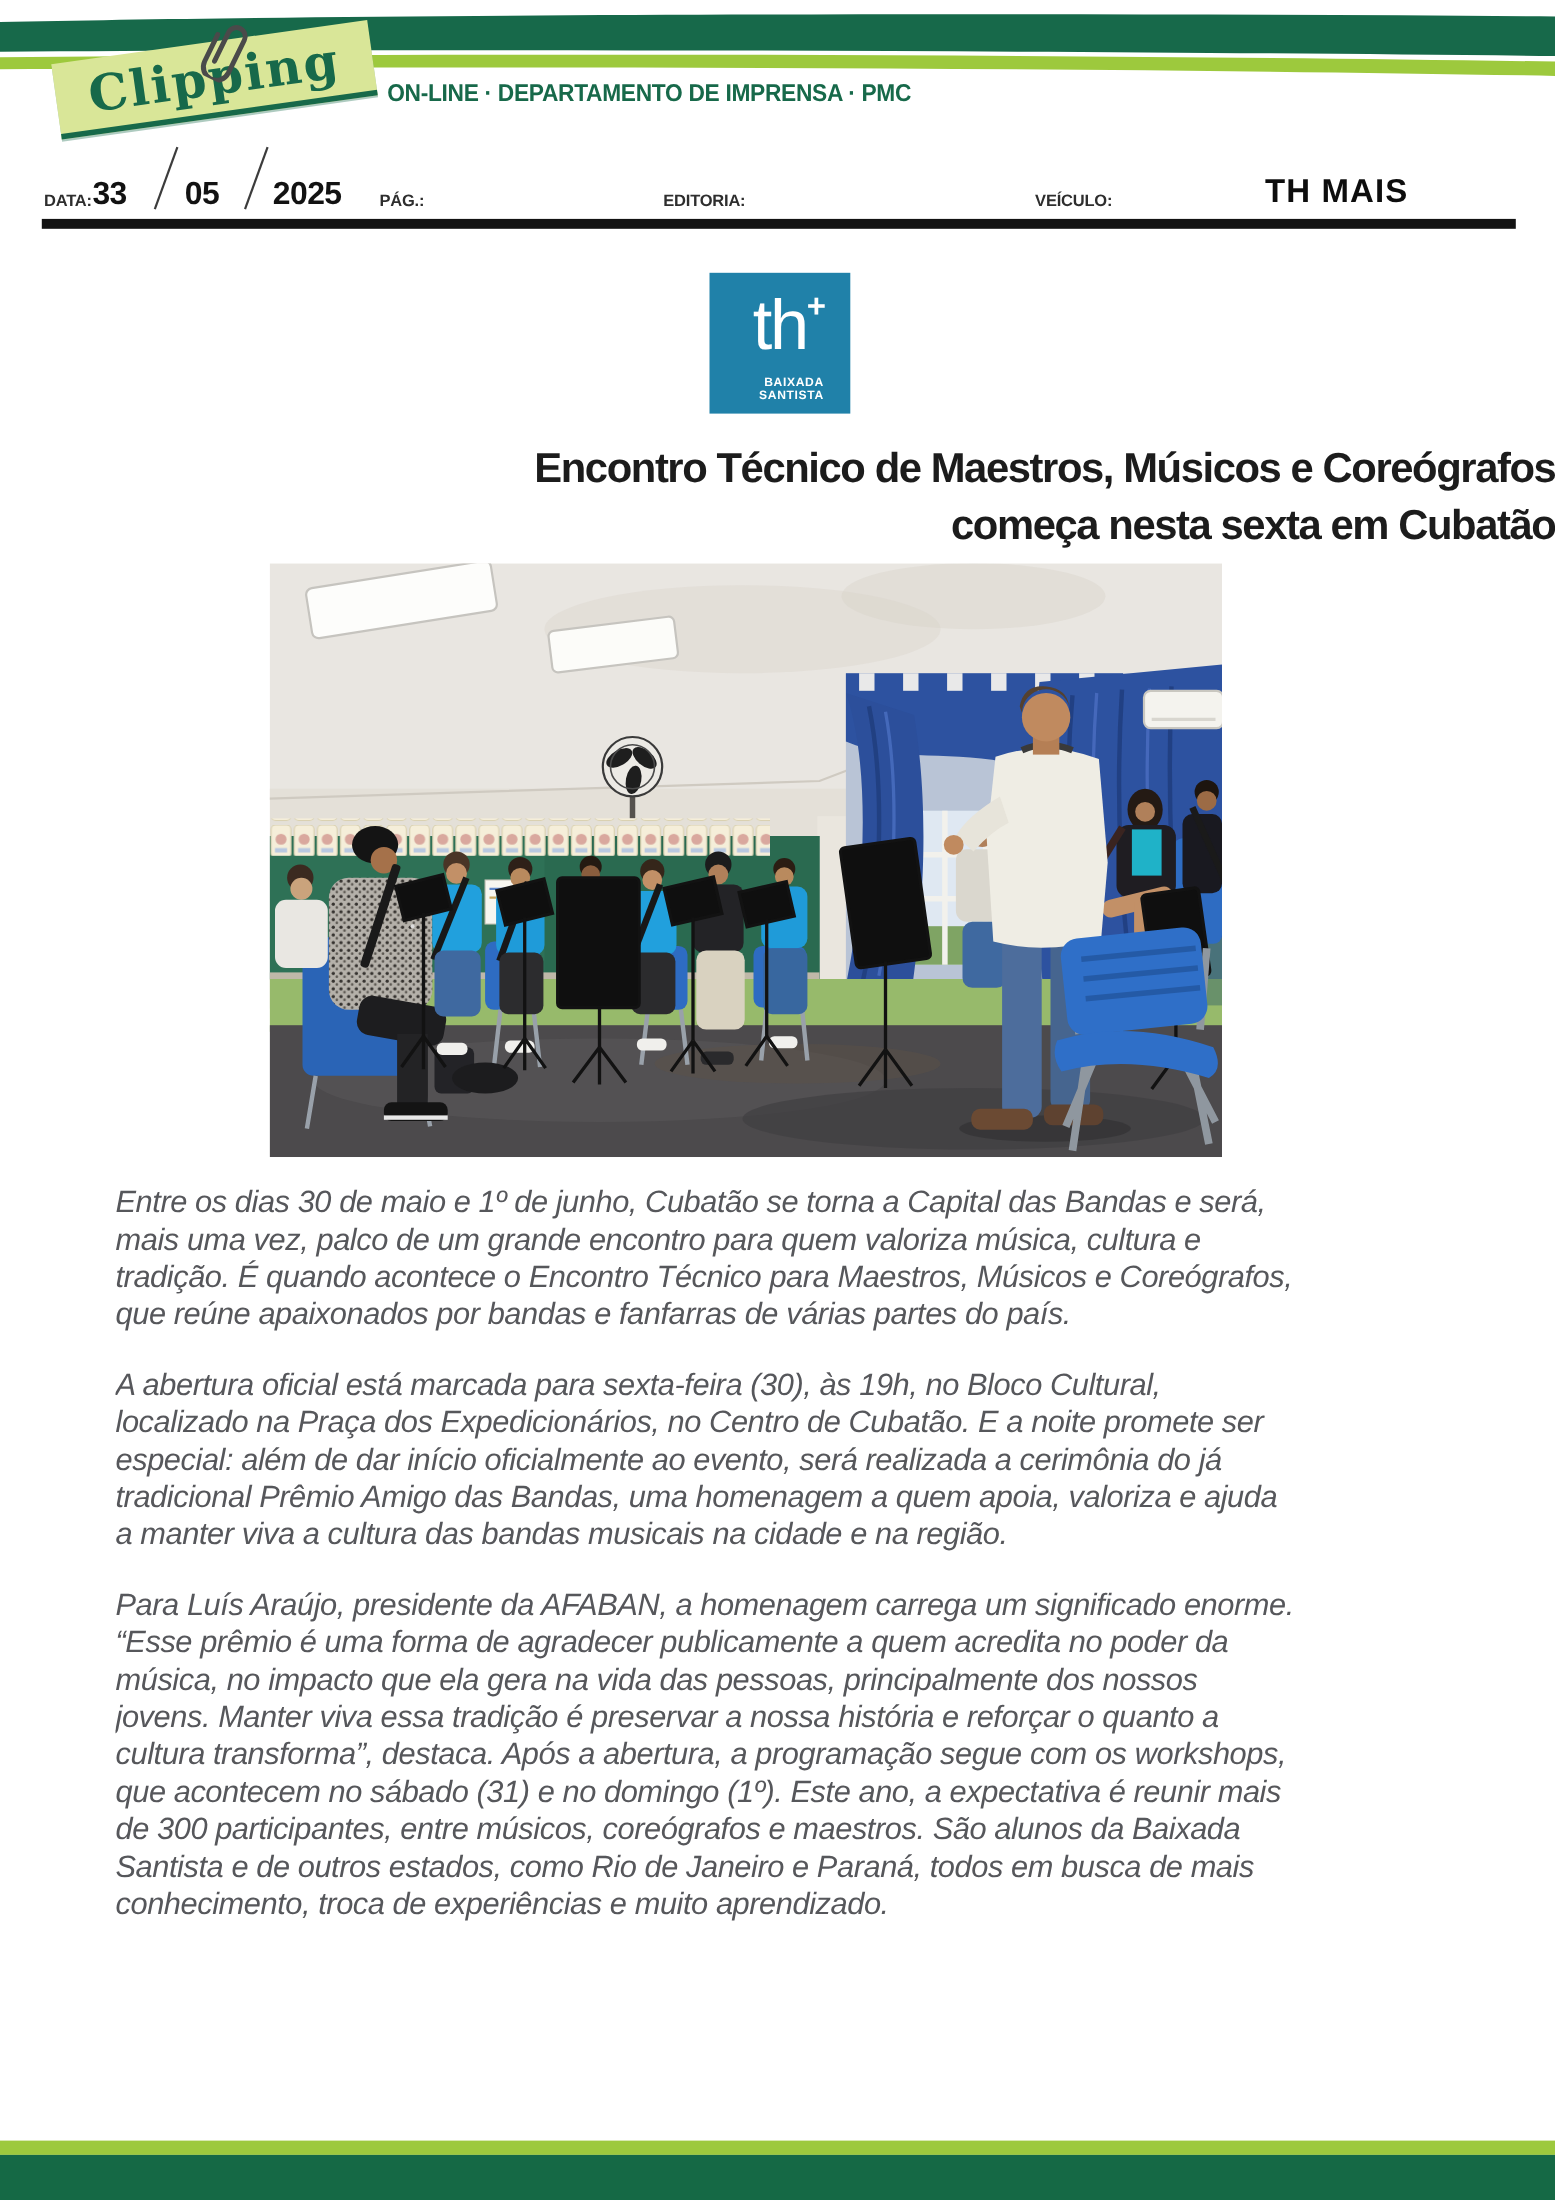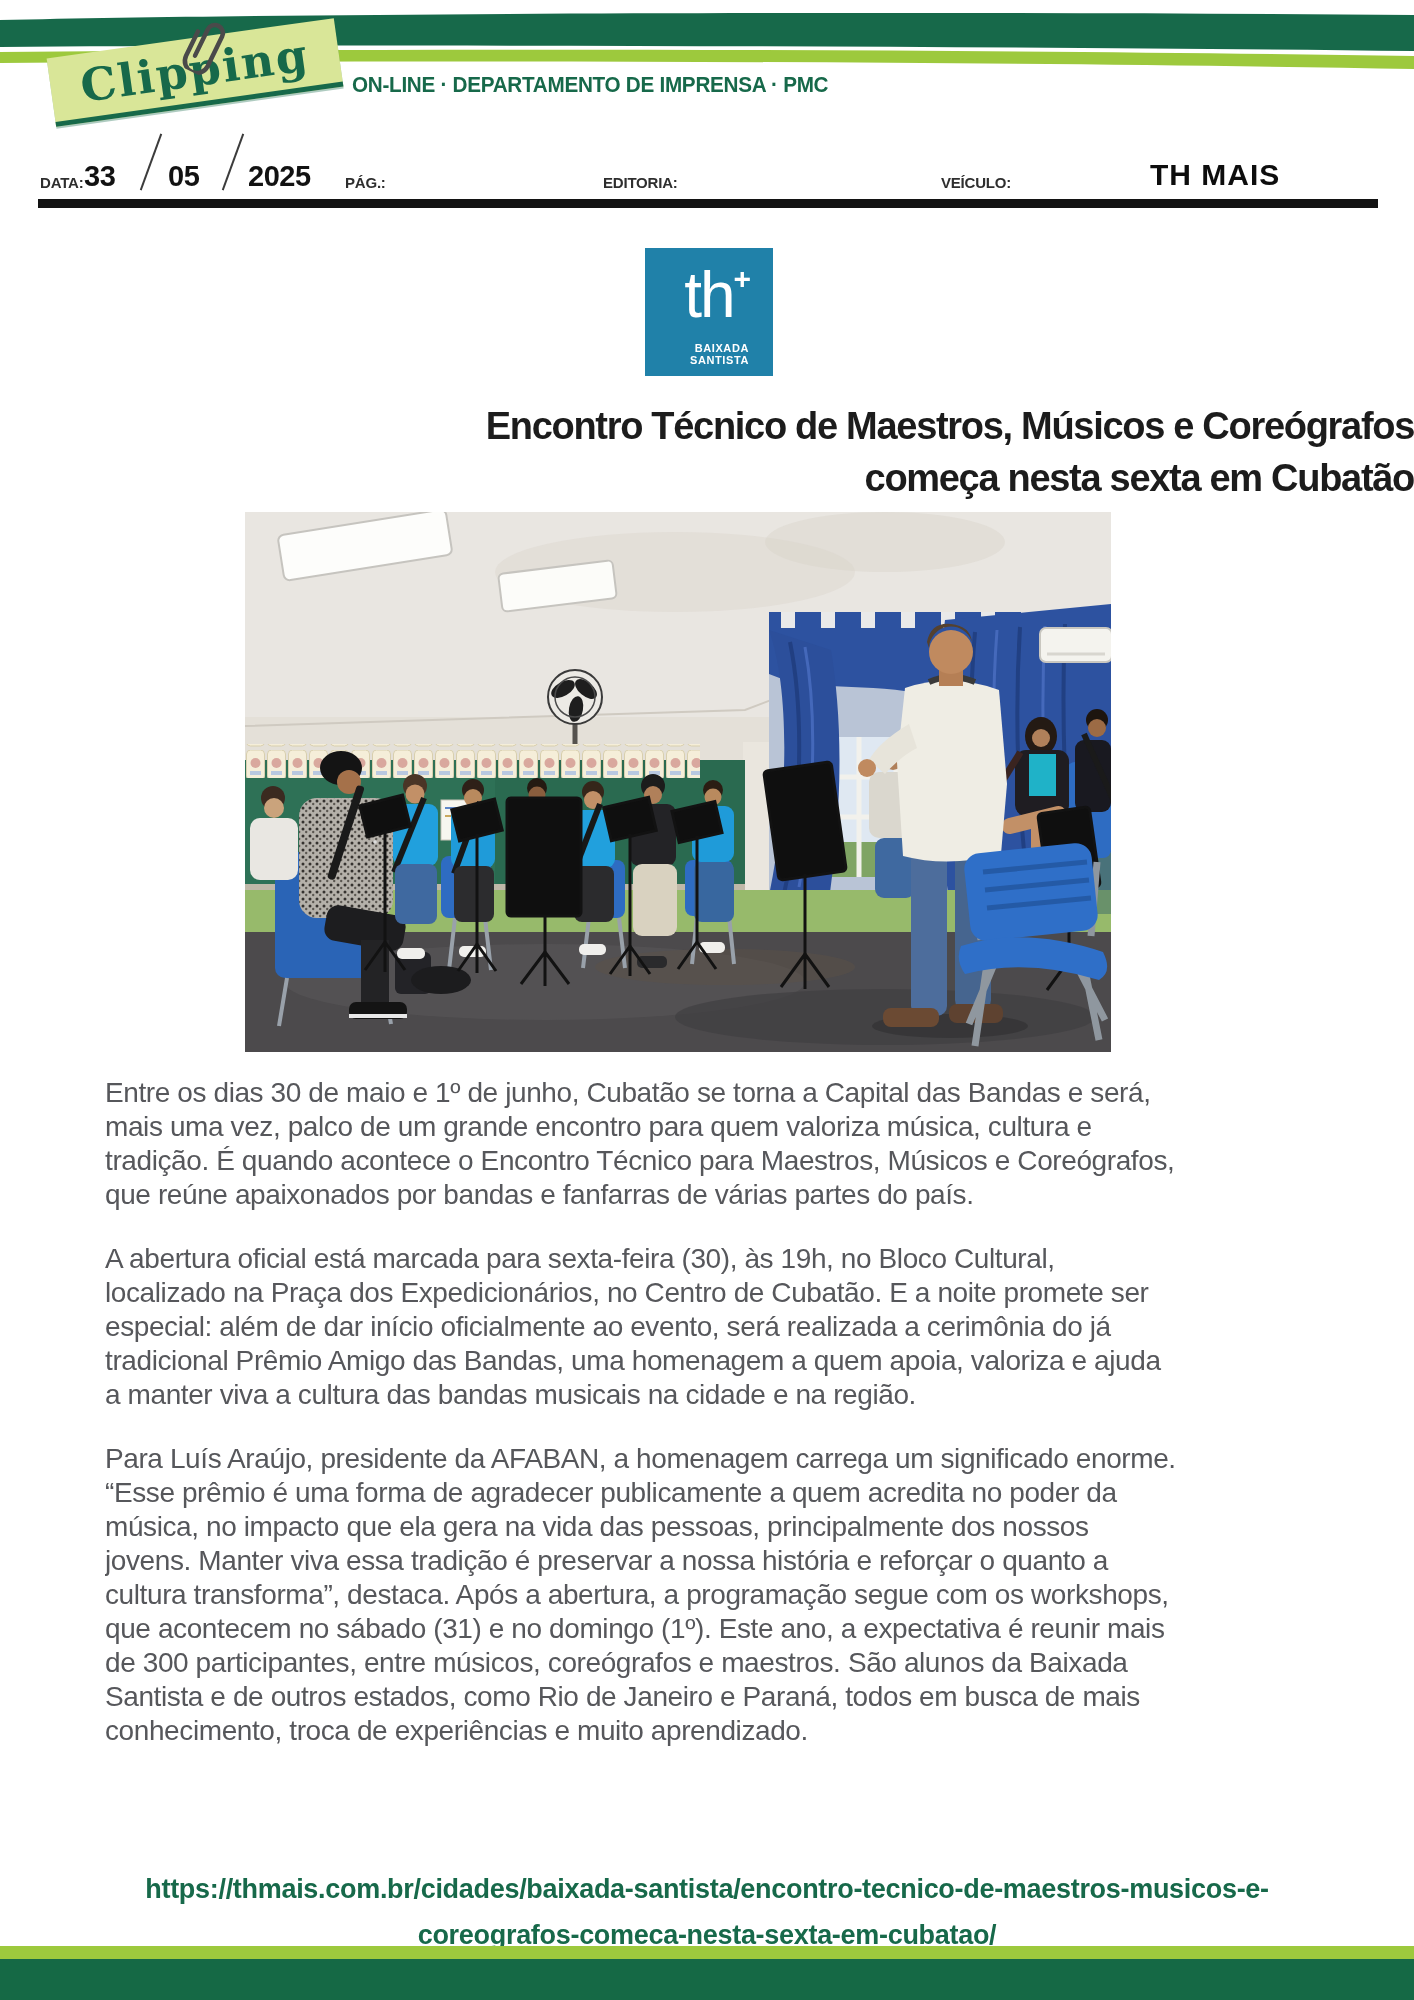--- a/index.html
+++ b/index.html
@@ -31,21 +31,21 @@
   .th-plus{position:absolute;right:22px;top:14px;color:#fff;font-weight:bold;font-size:30px;}
   .th-caption{position:absolute;left:0;bottom:10px;width:104px;text-align:right;color:#fff;
               font-weight:bold;font-size:11px;letter-spacing:0.6px;}
 
   
   .title{position:absolute;left:0;top:400px;width:1414px;text-align:right;font-weight:bold;
          font-size:38px;line-height:52px;color:#1c1c1c;letter-spacing:-1.3px;}
   .photo{position:absolute;left:245px;top:512px;width:866px;height:540px;overflow:hidden;}
   .body-copy{position:absolute;left:105px;top:1076px;width:1075px;height:790px;overflow:hidden;
              font-size:28px;line-height:34px;color:#56575b;letter-spacing:-0.4px;}
-  .body-copy p{margin:0 0 30px 0;}
+  .body-copy p{margin:0 0 30px 0;font-style:italic;}
 
   
   .url{position:absolute;left:0;top:1866px;width:1414px;text-align:center;font-weight:bold;
        font-size:27px;line-height:46px;color:#17694a;letter-spacing:-0.3px;cursor:pointer;}
   .footer-light{position:absolute;left:0;top:1946px;width:1414px;height:13px;background:#9dc93d;}
   .footer-dark{position:absolute;left:0;top:1959px;width:1414px;height:41px;background:#156945;}
 </style>
 </head>
 <body>
 
@@ -339,21 +339,17 @@
       </g>
     </svg>
   </div>
 
   <div class="body-copy">
     <p>Entre os dias 30 de maio e 1º de junho, Cubatão se torna a Capital das Bandas e será, mais uma vez, palco de um grande encontro para quem valoriza música, cultura e tradição. É quando acontece o Encontro Técnico para Maestros, Músicos e Coreógrafos, que reúne apaixonados por bandas e fanfarras de várias partes do país.</p>
     <p>A abertura oficial está marcada para sexta-feira (30), às 19h, no Bloco Cultural, localizado na Praça dos Expedicionários, no Centro de Cubatão. E a noite promete ser especial: além de dar início oficialmente ao evento, será realizada a cerimônia do já tradicional Prêmio Amigo das Bandas, uma homenagem a quem apoia, valoriza e ajuda a manter viva a cultura das bandas musicais na cidade e na região.</p>
     <p>Para Luís Araújo, presidente da AFABAN, a homenagem carrega um significado enorme. “Esse prêmio é uma forma de agradecer publicamente a quem acredita no poder da música, no impacto que ela gera na vida das pessoas, principalmente dos nossos jovens. Manter viva essa tradição é preservar a nossa história e reforçar o quanto a cultura transforma”, destaca. Após a abertura, a programação segue com os workshops, que acontecem no sábado (31) e no domingo (1º). Este ano, a expectativa é reunir mais de 300 participantes, entre músicos, coreógrafos e maestros. São alunos da Baixada Santista e de outros estados, como Rio de Janeiro e Paraná, todos em busca de mais conhecimento, troca de experiências e muito aprendizado.</p>
   </div>
 
-  <div class="url">
-    <div>https://thmais.com.br/cidades/baixada-santista/encontro-tecnico-de-maestros-musicos-e-</div>
-    <div>coreografos-comeca-nesta-sexta-em-cubatao/</div>
-  </div>
 
   <div class="footer-light"></div>
   <div class="footer-dark"></div>
 
 </div>
 
 </body></html>

